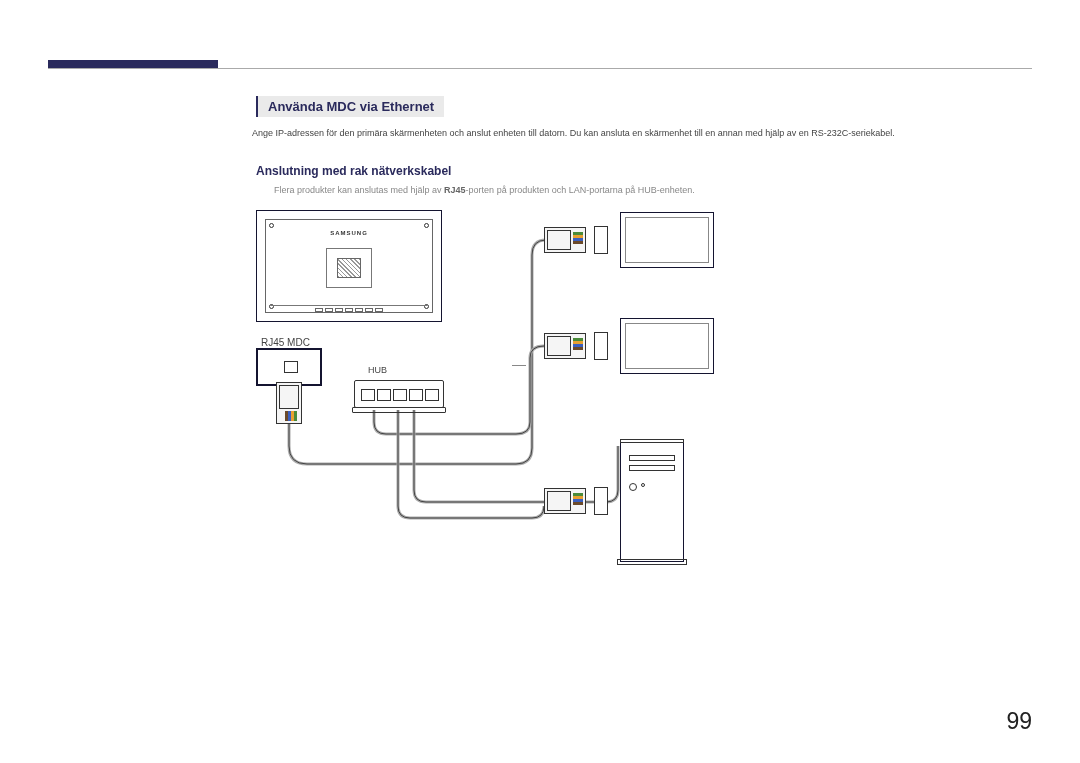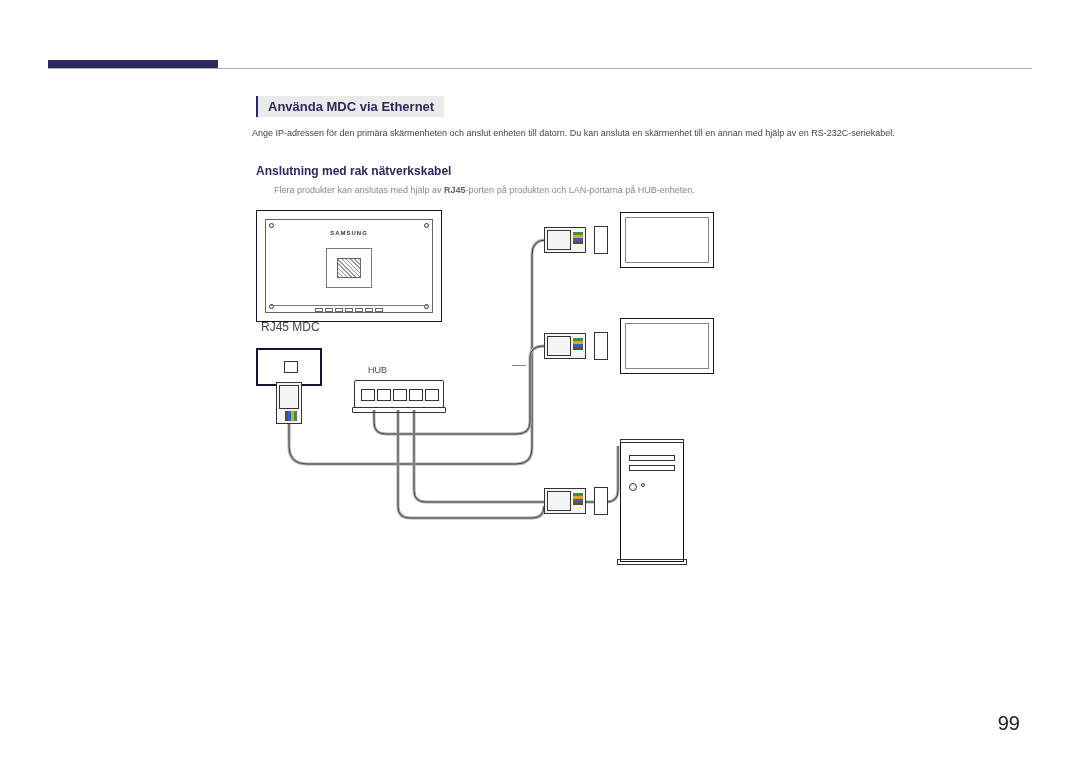--- a/index.html
+++ b/index.html
@@ -74,22 +74,22 @@
     .diagram {
       position: absolute;
       top: 210px;
       left: 256px;
       width: 500px;
       height: 400px;
     }
     .page-number {
       position: absolute;
       bottom: 28px;
-      right: 60px;
-      font-size: 20px;
+      right: 48px;
+      font-size: 23px;
       color: #222;
       font-weight: 300;
     }
     
     .monitor-main {
       position: absolute;
       top: 0; left: 0;
       width: 186px; height: 112px;
       border: 1.5px solid #141430;
       background: #fff;
@@ -99,22 +99,22 @@
       top: 8px; left: 8px; right: 8px; bottom: 8px;
       border: 0.8px solid #666;
     }
     .bottom-strip {
       position: absolute;
       bottom: 6px; left: 14px; right: 14px; height: 10px;
       border-top: 0.6px solid #777;
     }
     .rj45-label {
       position: absolute;
-      top: 110px; left: 5px;
-      font-size: 12px; color: #444;
+      top: 127px; left: 5px;
+      font-size: 10px; color: #444;
     }
     .rj45-box {
       position: absolute;
       top: 138px; left: 0;
       width: 66px; height: 38px;
       border: 2.5px solid #141430;
       background: #fff;
     }
     .rj45-port {
       position: absolute;

